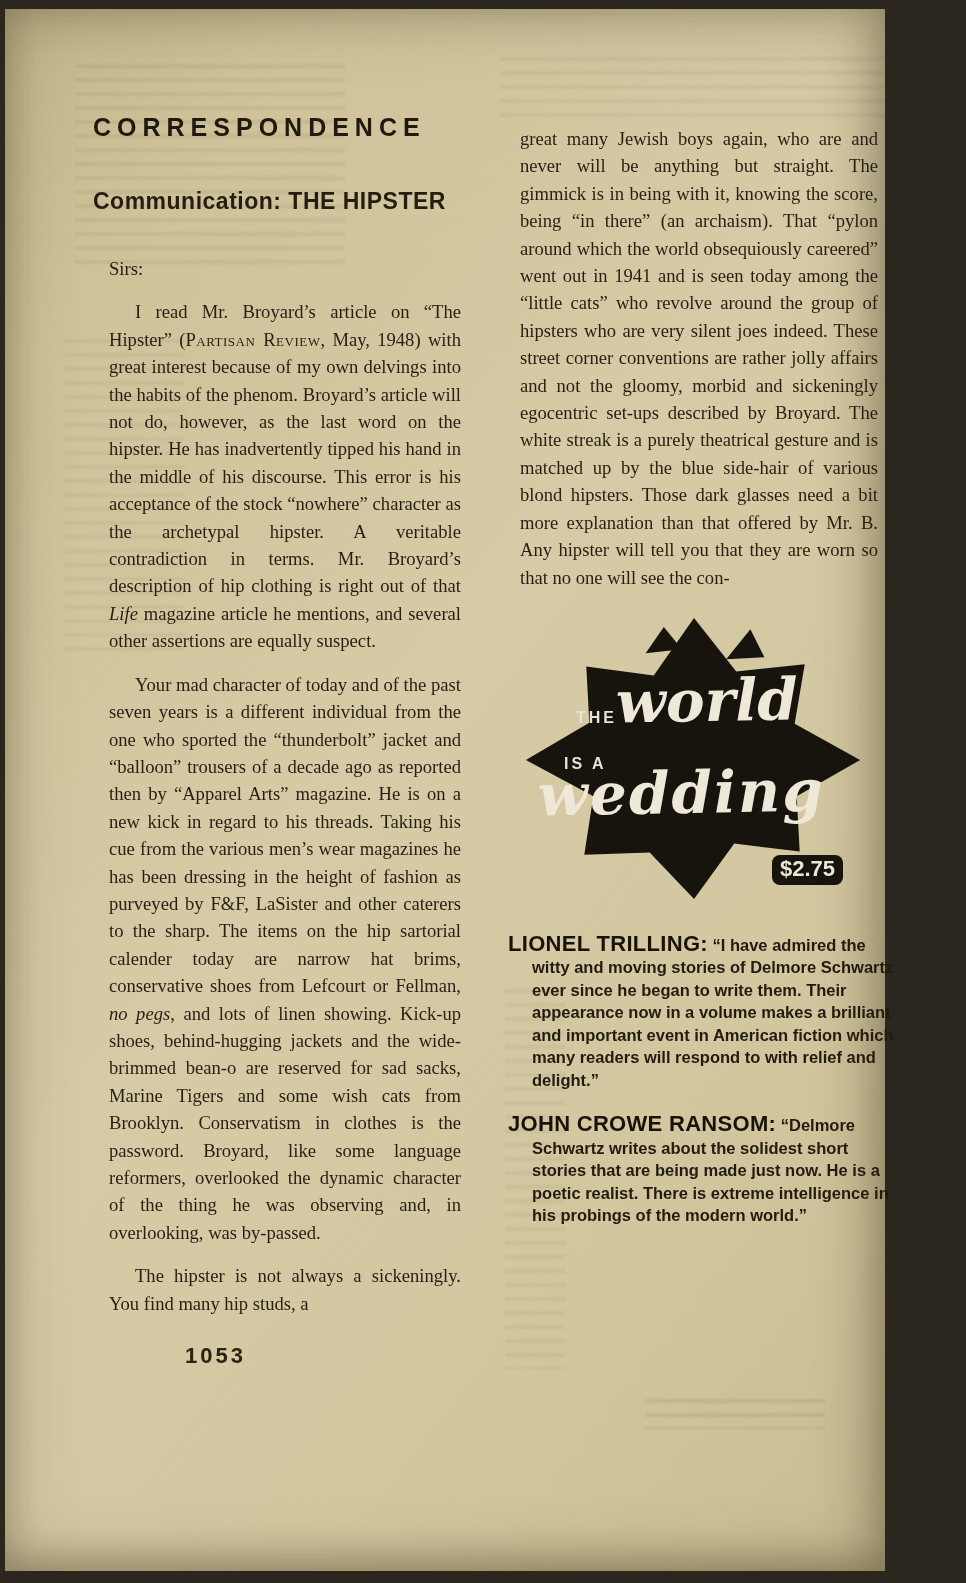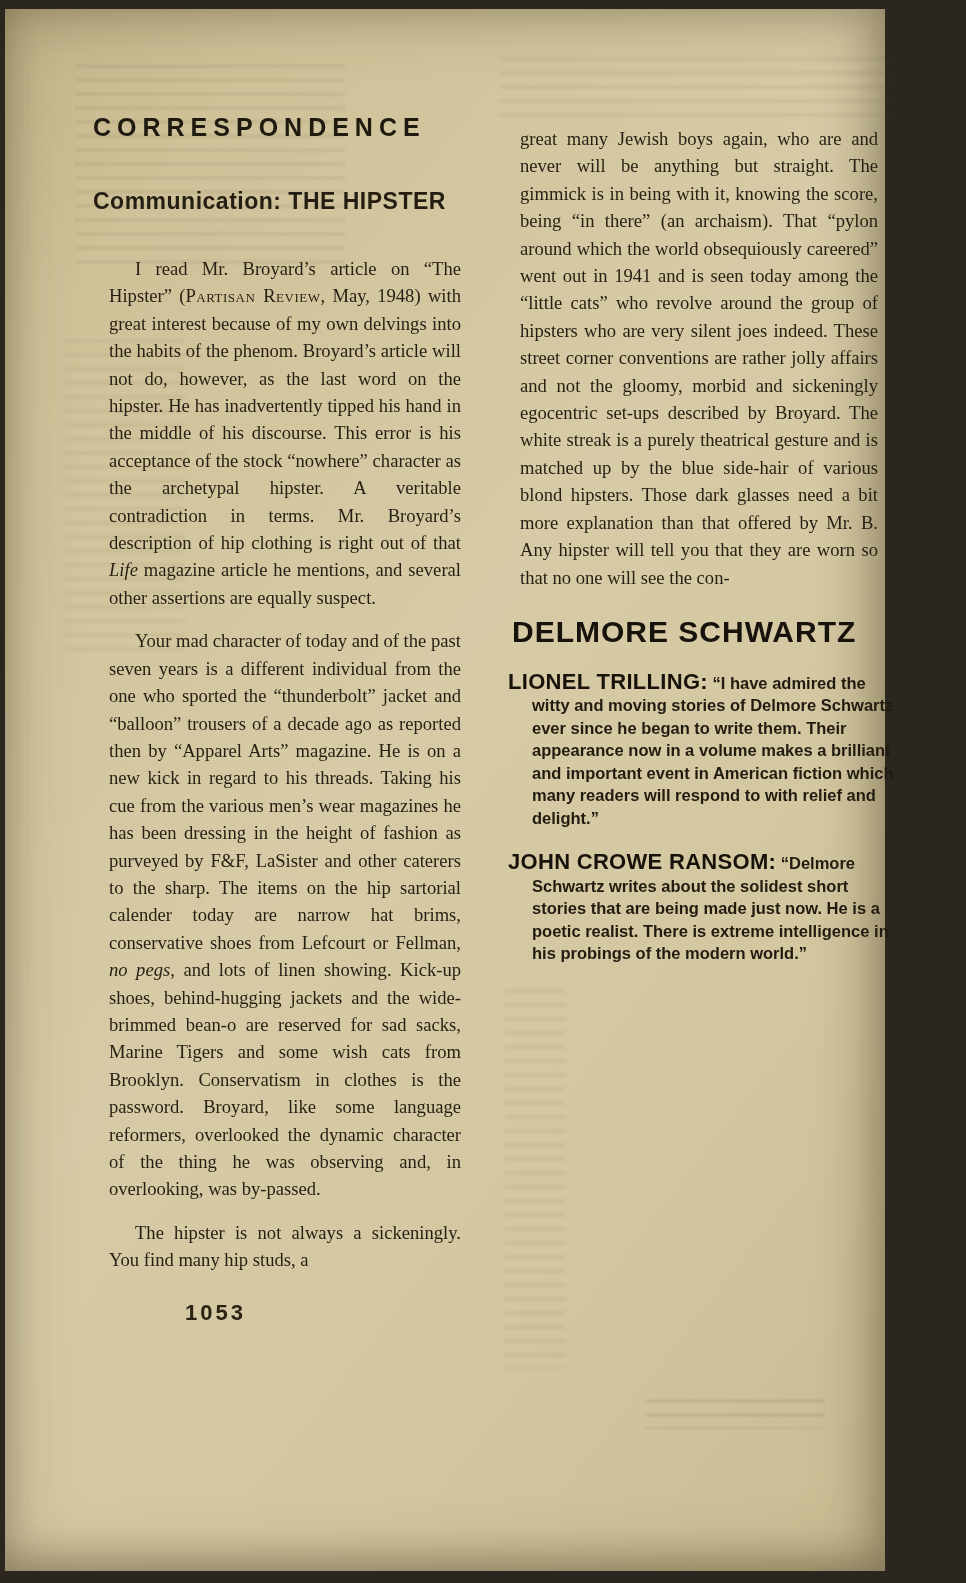--- a/index.html
+++ b/index.html
@@ -95,36 +95,48 @@
 
   <div class="ghost g1"></div>
   <div class="ghost g2"></div>
   <div class="ghost g3"></div>
   <div class="ghost g4"></div>
   <div class="ghost g5"></div>
 
   <div class="col-left">
     <h1 class="section-title">CORRESPONDENCE</h1>
     <h2 class="comm-title">Communication: THE HIPSTER</h2>
+    <p class="body-text salutation">Sirs:</p>
 
     <p class="body-text indent"><span>I read Mr. Broyard’s article on “The Hipster” (</span><span class="smallcaps">Partisan Review</span><span>, May, 1948) with great interest because of my own delvings into the habits of the phenom. Broyard’s article will not do, however, as the last word on the hipster. He has inadvertently tipped his hand in the middle of his discourse. This error is his acceptance of the stock “nowhere” character as the archetypal hipster. A veritable contradiction in terms. Mr. Broyard’s description of hip clothing is right out of that </span><span class="ital">Life</span><span> magazine article he mentions, and several other assertions are equally suspect.</span></p>
 
     <p class="body-text indent"><span>Your mad character of today and of the past seven years is a different individual from the one who sported the “thunderbolt” jacket and “balloon” trousers of a decade ago as reported then by “Apparel Arts” magazine. He is on a new kick in regard to his threads. Taking his cue from the various men’s wear magazines he has been dressing in the height of fashion as purveyed by F&amp;F, LaSister and other caterers to the sharp. The items on the hip sartorial calender today are narrow hat brims, conservative shoes from Lefcourt or Fellman, </span><span class="ital">no pegs</span><span>, and lots of linen showing. Kick-up shoes, behind-hugging jackets and the wide-brimmed bean-o are reserved for sad sacks, Marine Tigers and some wish cats from Brooklyn. Conservatism in clothes is the password. Broyard, like some language reformers, overlooked the dynamic character of the thing he was observing and, in overlooking, was by-passed.</span></p>
 
     <p class="body-text indent">The hipster is not always a sickeningly. You find many hip studs, a</p>
 
     <div class="page-number">1053</div>
   </div>
 
   <div class="col-right">
     <p class="body-text">great many Jewish boys again, who are and never will be anything but straight. The gimmick is in being with it, knowing the score, being “in there” (an archaism). That “pylon around which the world obsequiously careered” went out in 1941 and is seen today among the “little cats” who revolve around the group of hipsters who are very silent joes indeed. These street corner conventions are rather jolly affairs and not the gloomy, morbid and sickeningly egocentric set-ups described by Broyard. The white streak is a purely theatrical gesture and is matched up by the blue side-hair of various blond hipsters. Those dark glasses need a bit more explanation than that offered by Mr. B. Any hipster will tell you that they are worn so that no one will see the con-</p>
 
     <div class="ad">
-      <h2 class="ad-author">DELMORE SCHWARTZ</h2>
 
+      <div class="burst-wrap">
+        <svg class="burst-svg" width="380" height="302" viewBox="0 0 360 300">
+          <polygon fill="#17130d" points="345,150 282,186 285,241 220,233 180,288 136,242 71,244 80,186 13,150 76,113 73,57 140,66 180,9 222,62 290,55 280,114"></polygon>
+          <polygon fill="#17130d" points="150,18 168,40 132,44"></polygon>
+          <polygon fill="#17130d" points="236,20 250,48 212,50"></polygon>
+        </svg>
+        <span class="burst-the">THE</span>
+        <span class="burst-word burst-world">world</span>
+        <span class="burst-isa">IS A</span>
+        <span class="burst-word burst-wedding">wedding</span>
+        <span class="burst-price">$2.75</span>
+      </div>
 
       <p class="blurb"><span class="blurb-name">LIONEL TRILLING:</span><span> “I have admired the witty and moving stories of Delmore Schwartz ever since he began to write them. Their appearance now in a volume makes a brilliant and important event in American fiction which many readers will respond to with relief and delight.”</span></p>
 
       <p class="blurb"><span class="blurb-name">JOHN CROWE RANSOM:</span><span> “Delmore Schwartz writes about the solidest short stories that are being made just now. He is a poetic realist. There is extreme intelligence in his probings of the modern world.”</span></p>
 
     </div>
   </div>
 
 </div>
 

